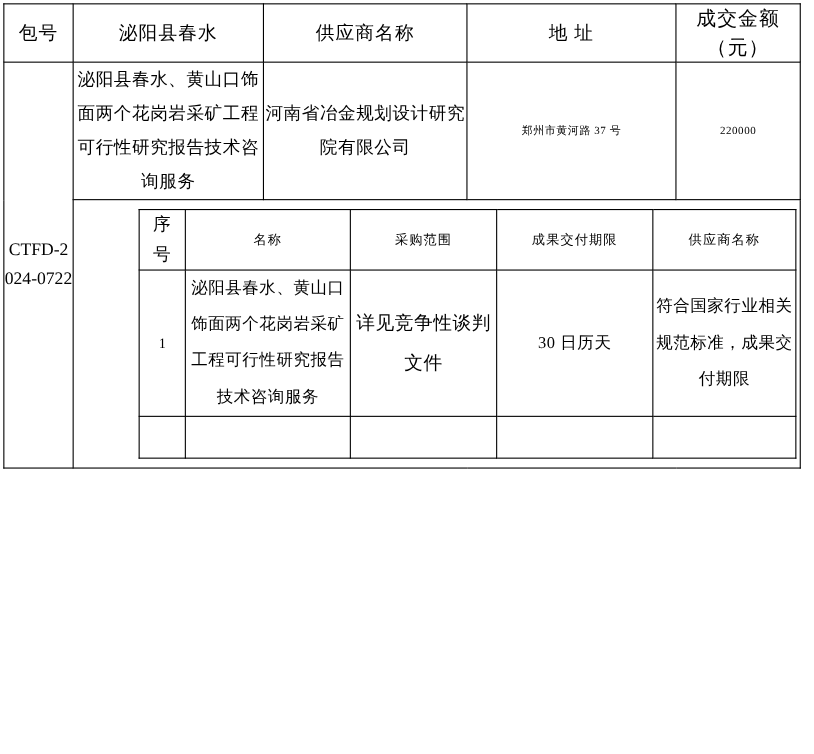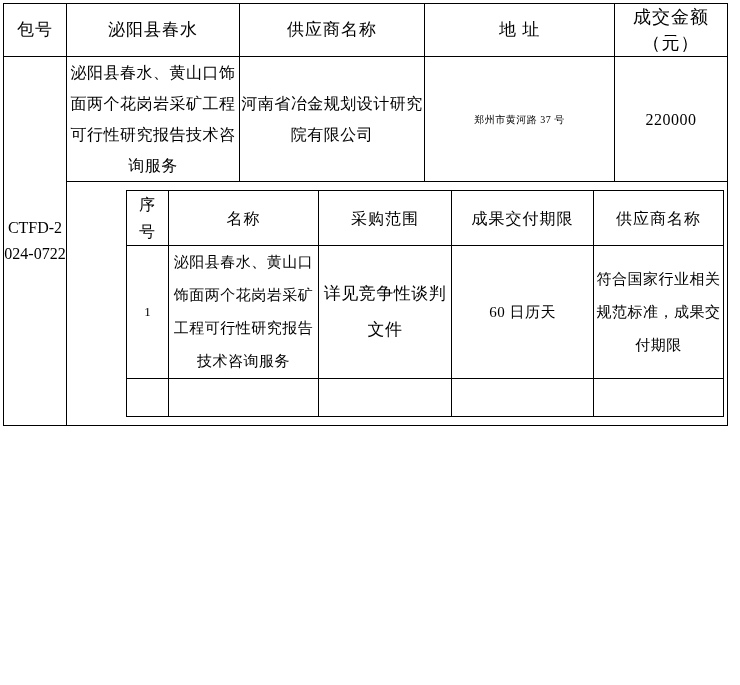--- a/index.html
+++ b/index.html
@@ -71,21 +71,21 @@
     margin-left: 12px;
   }
   .addr-cell {
     font-size: 10px;
     line-height: 31px;
     padding: 8px 6px;
     text-align: center;
     letter-spacing: 0.5px;
   }
   .amount-cell {
-    font-size: 16px;
+    font-size: 10px;
     line-height: 31px;
     padding: 8px 12px;
     text-align: right;
     letter-spacing: 0.5px;
   }
   td.nested-host {
     border-left: 1px solid #000 !important;
     border-right: 1px solid #000 !important;
     border-top: none !important;
     border-bottom: 1px solid #000 !important;
@@ -98,21 +98,21 @@
     margin: 8px 0 8px 59px;
   }
   table.inner th, table.inner td {
     border: 1px solid #000000;
     padding: 0;
     vertical-align: middle;
     text-align: center;
     font-weight: normal;
   }
   .in-hdr {
-    font-size: 16px;
+    font-size: 12px;
     line-height: 27px;
     padding: 16px 4px;
     letter-spacing: 1px;
   }
   .in-hdr-narrow {
     font-size: 16px;
     line-height: 27px;
     padding: 16px 2px;
     letter-spacing: 1px;
   }
@@ -210,21 +210,21 @@
                 <th class="in-hdr">采购范围</th>
                 <th class="in-hdr">成果交付期限</th>
                 <th class="in-hdr">供应商名称</th>
               </tr>
             </thead>
             <tbody>
               <tr>
                 <td class="in-idx">1</td>
                 <td class="in-name">泌阳县春水、黄山口饰面两个花岗岩采矿工程可行性研究报告技术咨询服务</td>
                 <td class="in-scope">详见竞争性谈判文件</td>
-                <td class="in-term">60 日历天</td>
+                <td class="in-term">30 日历天</td>
                 <td class="in-quality">符合国家行业相关规范标准，成果交付期限</td>
               </tr>
               <tr class="in-empty">
                 <td class="in-idx"></td>
                 <td class="in-name"></td>
                 <td class="in-scope"></td>
                 <td class="in-term"></td>
                 <td class="in-quality"></td>
               </tr>
             </tbody>

